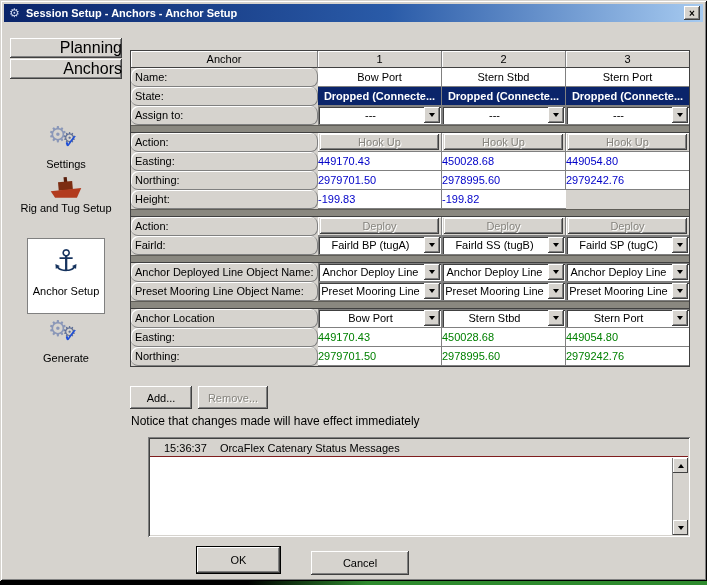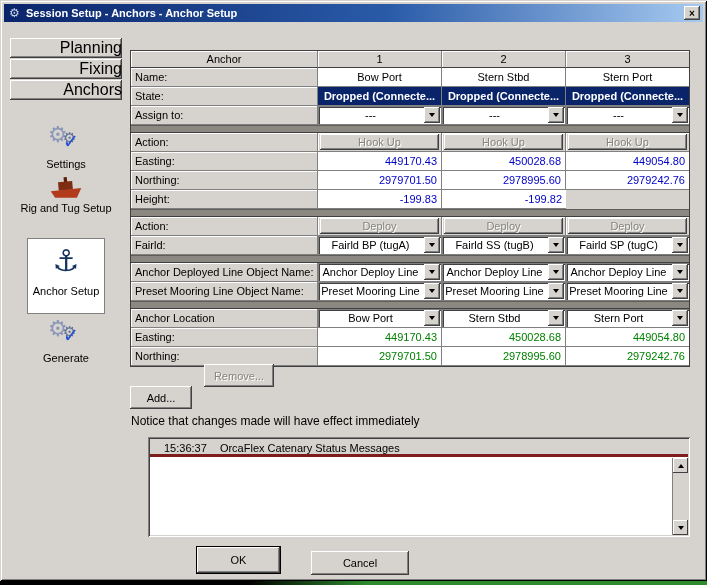--- a/index.html
+++ b/index.html
@@ -53,53 +53,53 @@
 
   
   .anchor-table { position:absolute; left:130px; top:50px; width:560px;
                   border:1px solid #404040; background:#d6d3ce; }
   .trow { display:grid; grid-template-columns:187px 124px 124px 123px; }
   .cell { height:19px; border-right:1px solid #808080; border-bottom:1px solid #808080;
           overflow:hidden; white-space:nowrap; font-size:11px; }
   .cell:last-child { border-right:none; }
   .hcell { height:17px; background:#d6d3ce; box-shadow:inset 1px 1px 0 #fff;
            text-align:center; line-height:17px; border-bottom:1px solid #404040; }
-  .lbl { background:#d6d3ce; box-shadow:inset 1px 1px 0 #fff; line-height:18px; padding-left:4px; }
+  .lbl { background:#d6d3ce; box-shadow:inset 1px 1px 0 #fff; line-height:18px; padding-left:4px;border-radius:7px; }
   .white { background:#fff; line-height:18px; }
   .ctr { text-align:center; }
-  .num { background:#fff; line-height:18px; text-align:right; padding-right:4px; }
+  .num { background:#fff; line-height:18px; text-align:left; padding-right:4px; }
   .num.blue { color:#0000c8; }
   .num.green { color:#008000; }
   .state { background:#0a246a; color:#fff; font-weight:bold; text-align:center; line-height:18px; }
   .sep { height:8px; background:#8a8880; border-top:1px solid #5f5d57; border-bottom:1px solid #404040; }
   .btncell { background:#d6d3ce; box-shadow:inset 1px 1px 0 #fff; padding:1px 2px; }
   .rowbtn { display:block; width:100%; height:100%; font-size:11px; line-height:13px; }
   .rowbtn.dis { color:#86847e; text-shadow:1px 1px 0 #fff; }
   .combocell { padding:0; background:#fff; }
   .combo { display:flex; height:100%; background:#fff;
            box-shadow:inset 1px 1px 0 #808080, inset 2px 2px 0 #404040; }
   .combo-val { flex:1; line-height:18px; text-align:center; overflow:hidden; white-space:nowrap;
                padding:0 2px; }
   .combo-btn { width:16px; background:#d6d3ce; margin:1px;
                box-shadow:inset -1px -1px 0 #404040, inset 1px 1px 0 #fff, inset -2px -2px 0 #808080;
                display:flex; align-items:center; justify-content:center; }
   .arrow-down { width:0; height:0; border-left:3px solid transparent;
                 border-right:3px solid transparent; border-top:4px solid #000; }
 
   
   .add-btn    { position:absolute; left:130px; top:386px; width:62px; height:23px; font-size:11px; }
-  .remove-btn { position:absolute; left:198px; top:364px; width:70px; height:23px; font-size:11px;
-                color:#86847e; text-shadow:1px 1px 0 #fff;margin-left:6px; }
+  .remove-btn { position:absolute; left:198px; top:386px; width:70px; height:23px; font-size:11px;
+                color:#86847e; text-shadow:1px 1px 0 #fff; }
   .notice { position:absolute; left:131px; top:414px; font-size:12px; color:#000; }
 
   .log { position:absolute; left:148px; top:437px; width:542px; height:100px; background:#fff;
          box-shadow:inset 1px 1px 0 #808080, inset -1px -1px 0 #fff, inset 2px 2px 0 #404040,
                     inset -2px -2px 0 #d6d3ce; }
   .log-hdr { position:absolute; left:2px; top:2px; right:2px; height:18px; background:#d6d3ce;
-             border-bottom:3px solid #7f1d1d; font-size:11px; line-height:18px; padding-left:14px; }
+             border-bottom:1px solid #7f1d1d; font-size:11px; line-height:18px; padding-left:14px; }
   .log-time { margin-right:10px; }
   .log-body { position:absolute; left:2px; top:21px; right:18px; bottom:2px; background:#fff; }
   .log-scroll { position:absolute; right:2px; top:21px; bottom:2px; width:16px; background:#d6d3ce;
                 border-left:1px solid #808080; }
   .scroll-btn { position:absolute; left:0; width:15px; height:15px; background:#d6d3ce;
                 box-shadow:inset -1px -1px 0 #404040, inset 1px 1px 0 #fff;
                 display:flex; align-items:center; justify-content:center; }
   .scroll-btn.up { top:0; }
   .scroll-btn.down { bottom:0; }
   .tri-up { width:0; height:0; border-left:3px solid transparent; border-right:3px solid transparent;
@@ -117,21 +117,20 @@
 <div class="dialog">
 
   <div class="titlebar">
     <span class="app-icon">⚙</span>
     <span class="title-text">Session Setup - Anchors - Anchor Setup</span>
     <button class="raised close-btn">×</button>
   </div>
 
   <div class="sidebar">
     <div class="raised side-tab">Planning</div>
-    <div class="raised side-tab">Fixing</div>
     <div class="raised side-tab">Anchors</div>
   </div>
 
   <div class="tool" style="top:126px;">
     <div class="gears">
       <span class="gearA">⚙</span>
       <span class="gearB">⚙</span>
       <span class="chk">✓</span>
     </div>
     <div class="tool-label">Settings</div>

